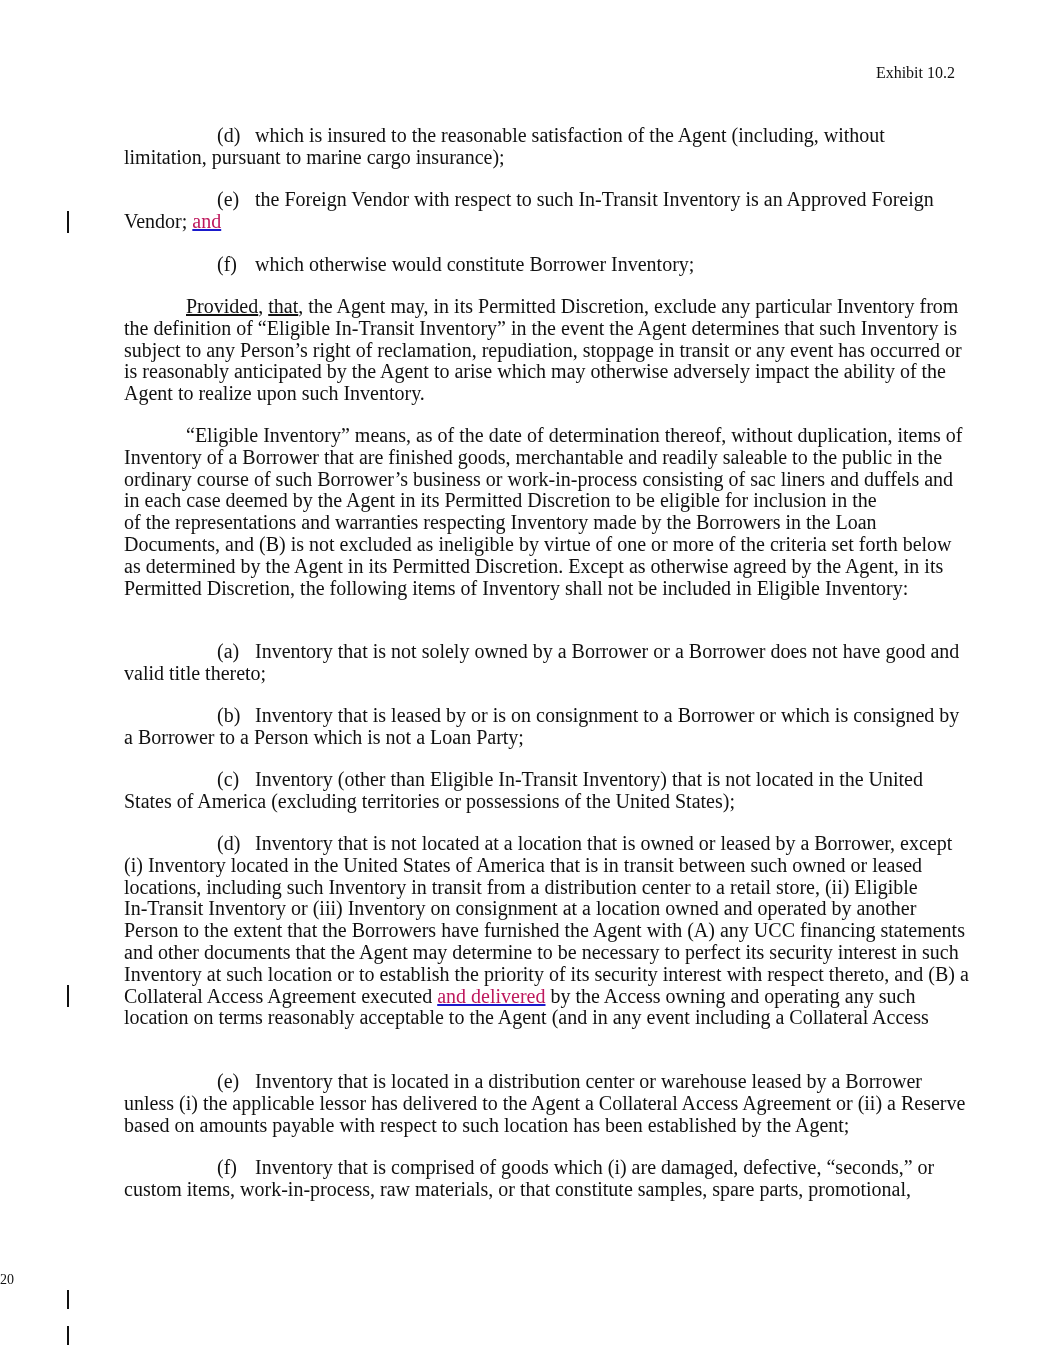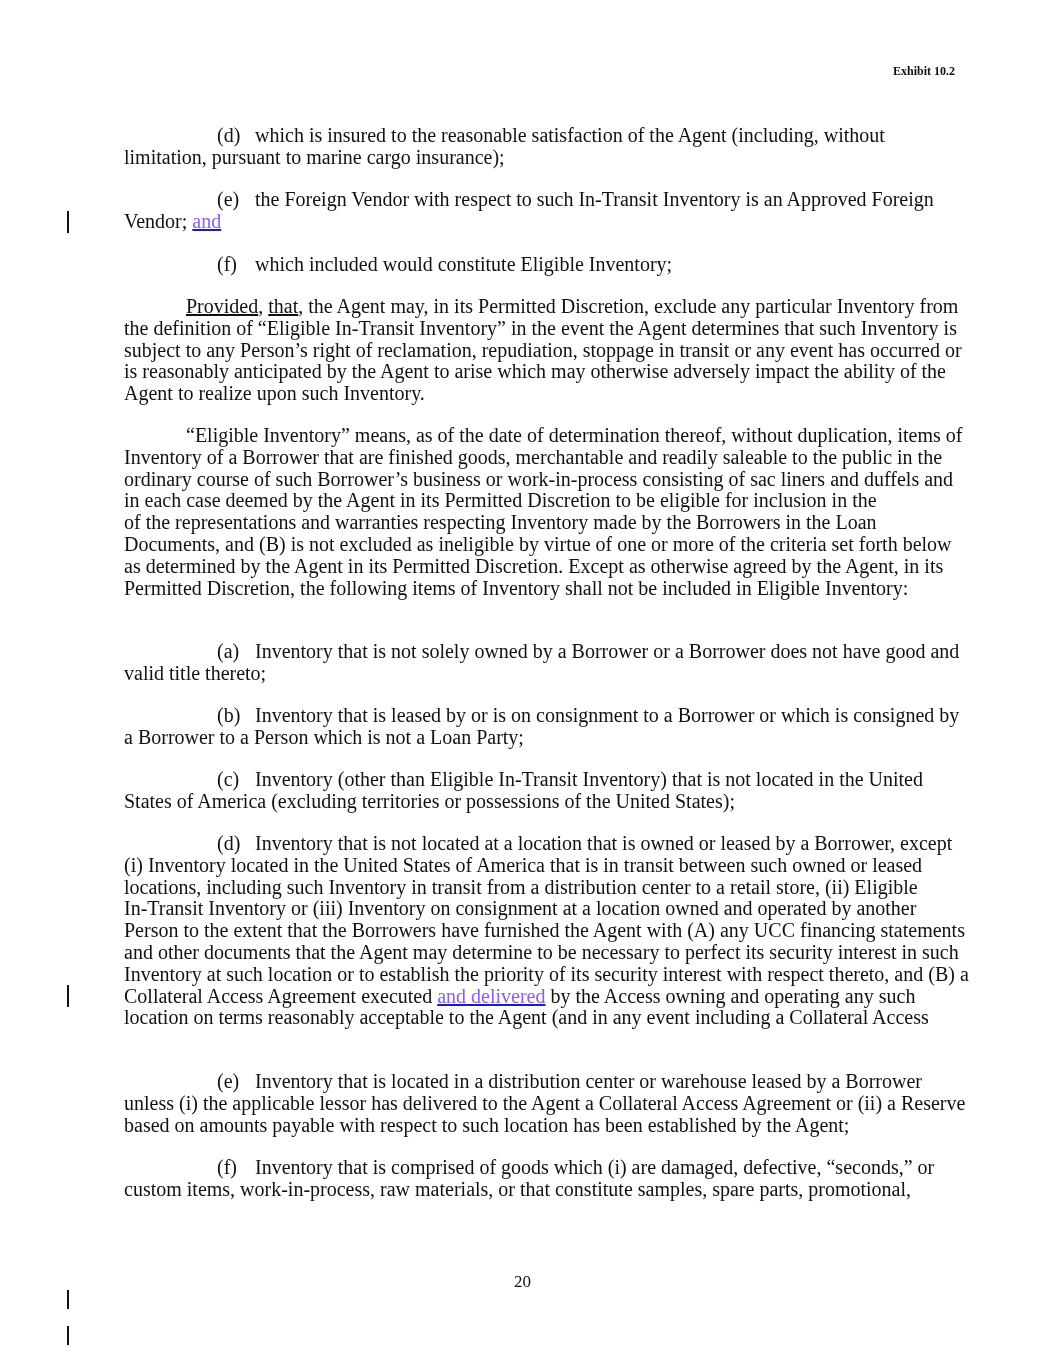--- a/index.html
+++ b/index.html
@@ -3,50 +3,50 @@
 <meta charset="utf-8">
 <style>
   html, body { margin: 0; padding: 0; background: #ffffff; }
   body {
     width: 1055px; height: 1365px; position: relative; overflow: hidden;
     font-family: "Liberation Serif", "DejaVu Serif", serif;
     color: #111111;
   }
   .exhibit {
     position: absolute; top: 64px; right: 100px;
-    font-weight: bold; font-size: 12px;
+    font-weight: normal; font-size: 16px;
   }
   .para { position: absolute; left: 124px; width: 810px; font-size: 20px; line-height: 21.8px; }
   .line { white-space: nowrap; display: block; height: 21.8px; }
   .ind1 { padding-left: 93px; }
   .ind2 { padding-left: 62px; }
   .label { display: inline-block; width: 38px; }
-  .ins { color: #8b5cf6; text-decoration: underline; text-decoration-color: #1a1acc; }
+  .ins { color: #be185d; text-decoration: underline; text-decoration-color: #1a1acc; }
   .ul { text-decoration: underline; }
   .bar { position: absolute; left: 67px; width: 2px; height: 22px; background: #111; }
-  .pagenum { position: absolute; top: 1272px; left: 0; width: 1045px; text-align: center; font-size: 17px; }
+  .pagenum { position: absolute; top: 1272px; left: 0; width: 1045px; text-align: left; font-size: 14px; }
 </style>
 </head>
 <body>
 
 <div class="exhibit">Exhibit 10.2</div>
 
 <div class="para" style="top:125px">
   <span class="line ind1"><span class="label">(d)</span><span>which is insured to the reasonable satisfaction of the Agent (including, without</span></span>
   <span class="line">limitation, pursuant to marine cargo insurance);</span>
 </div>
 
 <div class="bar" style="top:211px"></div>
 <div class="para" style="top:189px">
   <span class="line ind1"><span class="label">(e)</span><span>the Foreign Vendor with respect to such In-Transit Inventory is an Approved Foreign</span></span>
   <span class="line"><span>Vendor; </span><span class="ins">and</span></span>
 </div>
 
 <div class="para" style="top:254px">
-  <span class="line ind1"><span class="label">(f)</span><span>which included would constitute Eligible Inventory;</span></span>
+  <span class="line ind1"><span class="label">(f)</span><span>which otherwise would constitute Borrower Inventory;</span></span>
 </div>
 
 <div class="para" style="top:296px">
   <span class="line ind2"><span class="ul">Provided</span>, <span class="ul">that</span><span>, the Agent may, in its Permitted Discretion, exclude any particular Inventory from</span></span>
   <span class="line">the definition of “Eligible In-Transit Inventory” in the event the Agent determines that such Inventory is</span>
   <span class="line">subject to any Person’s right of reclamation, repudiation, stoppage in transit or any event has occurred or</span>
   <span class="line">is reasonably anticipated by the Agent to arise which may otherwise adversely impact the ability of the</span>
   <span class="line">Agent to realize upon such Inventory.</span>
 </div>
 

